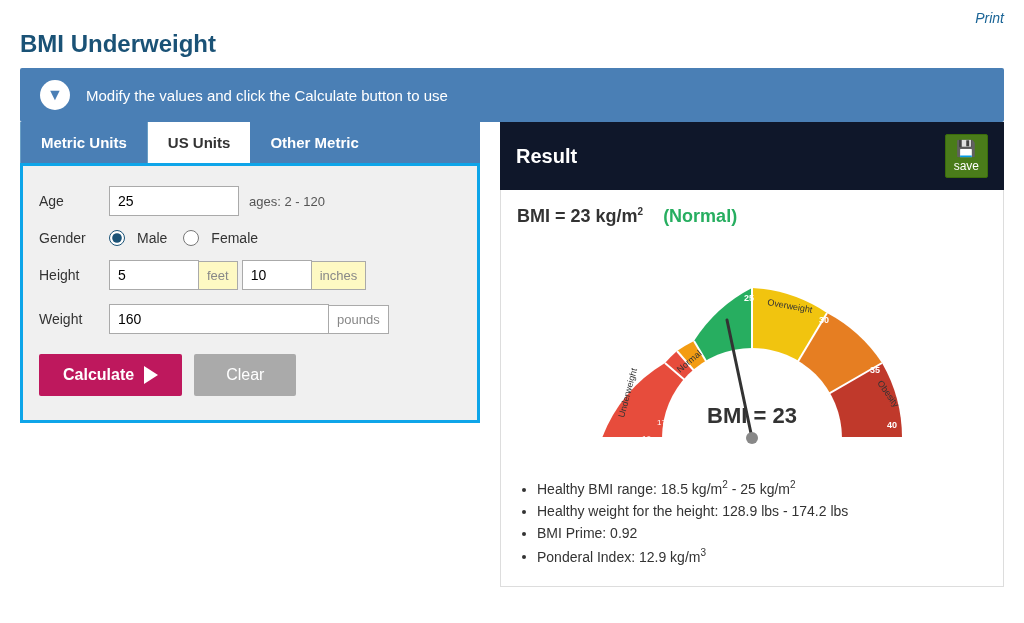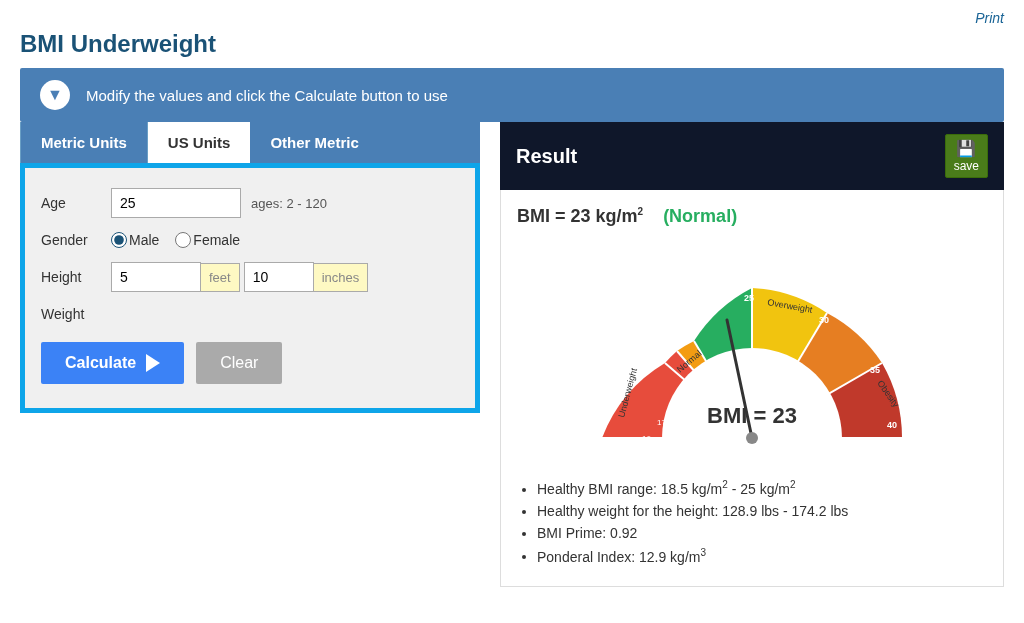--- a/index.html
+++ b/index.html
@@ -17,48 +17,48 @@
 
     .main-content { display: flex; gap: 20px; margin-top: 0; }
 
     .left-panel { width: 460px; min-width: 400px; }
 
     .tabs { display: flex; background: #4a7fb5; }
     .tab { padding: 12px 20px; cursor: pointer; font-size: 15px; font-weight: bold; border: none; background: none; color: #fff; }
     .tab.active { background: #fff; color: #333; }
     .tab-metric { border-left: 1px solid #6a9fc5; border-right: 1px solid #6a9fc5; }
 
-    .form-area { background: #f0f0f0; border: 5px solid #0ea5e9; padding: 20px 16px 24px 16px; }
+    .form-area { background: #f0f0f0; border: 3px solid #0ea5e9; padding: 20px 16px 24px 16px; }
 
     .form-row { display: flex; align-items: center; margin-bottom: 14px; }
     .form-label { width: 70px; font-size: 14px; color: #333; }
     .form-input { border: 1px solid #aaa; padding: 6px 8px; font-size: 14px; background: #fff; }
     .age-input { width: 130px; }
     .age-hint { margin-left: 10px; font-size: 13px; color: #555; }
 
     .radio-group { display: flex; align-items: center; gap: 16px; }
-    .radio-label { display: flex; align-items: center; gap: 2px; cursor: pointer; font-size: 14px; }
+    .radio-label { display: flex; align-items: center; gap: 12px; cursor: pointer; font-size: 14px; }
     .radio-label input[type="radio"] { accent-color: #1a5276; width: 16px; height: 16px; }
 
     .height-group { display: flex; align-items: center; gap: 0; }
     .height-ft-input { width: 90px; }
     .height-in-input { width: 70px; }
     .unit-label { padding: 6px 8px; border: 1px solid #aaa; border-left: none; background: #fef9c3; color: #888; font-size: 13px; }
     .ft-label { }
     .in-label { }
     .height-sep { width: 4px; }
 
     .weight-input-wrap { display: flex; align-items: center; }
     .weight-input { width: 220px; }
     .weight-unit { padding: 6px 8px; border: 1px solid #aaa; border-left: none; background: #fff; color: #888; font-size: 13px; }
 
     .button-row { display: flex; gap: 12px; margin-top: 20px; }
-    .calc-btn { background: #3b82f6; color: #fff; border: none; padding: 12px 24px; font-size: 16px; font-weight: bold; cursor: pointer; display: flex; align-items: center; gap: 10px; border-radius: 2px; }
+    .calc-btn { background: #be185d; color: #fff; border: none; padding: 12px 24px; font-size: 16px; font-weight: bold; cursor: pointer; display: flex; align-items: center; gap: 10px; border-radius: 2px; }
     .calc-btn-icon { width: 0; height: 0; border-top: 9px solid transparent; border-bottom: 9px solid transparent; border-left: 14px solid #fff; display: inline-block; }
-    .clear-btn { background: #aaa; color: #fff; border: none; padding: 12px 24px; font-size: 16px; cursor: pointer; border-radius: 2px; }
+    .clear-btn { background: #aaa; color: #fff; border: none; padding: 12px 32px; font-size: 16px; cursor: pointer; border-radius: 2px; }
 
     
     .right-panel { flex: 1; min-width: 400px; }
 
     .result-header { background: #0f172a; color: #fff; padding: 12px 16px; display: flex; justify-content: space-between; align-items: center; font-size: 20px; font-weight: bold; }
     .save-btn { background: #4a7c1a; border: 1px solid #3a6c0a; padding: 4px 8px; font-size: 12px; color: #fff; cursor: pointer; display: flex; flex-direction: column; align-items: center; gap: 1px; border-radius: 2px; }
     .save-icon { font-size: 16px; }
 
     .result-body { padding: 16px; background: #fff; border: 1px solid #ddd; border-top: none; }
 
@@ -126,20 +126,24 @@
           <input class="form-input height-ft-input" type="text" value="5" style="">
           <span class="unit-label ft-label">feet</span>
           <div class="height-sep"></div>
           <input class="form-input height-in-input" type="text" value="10" style="">
           <span class="unit-label in-label">inches</span>
         </div>
       </div>
 
       <div class="form-row">
         <span class="form-label">Weight</span>
+        <div class="weight-input-wrap">
+          <input class="form-input weight-input" type="text" value="160" style="">
+          <span class="weight-unit">pounds</span>
+        </div>
       </div>
 
       <div class="button-row">
         <button class="calc-btn">
           <span>Calculate</span>
           <span class="calc-btn-icon"></span>
         </button>
         <button class="clear-btn">Clear</button>
       </div>
     </div>

